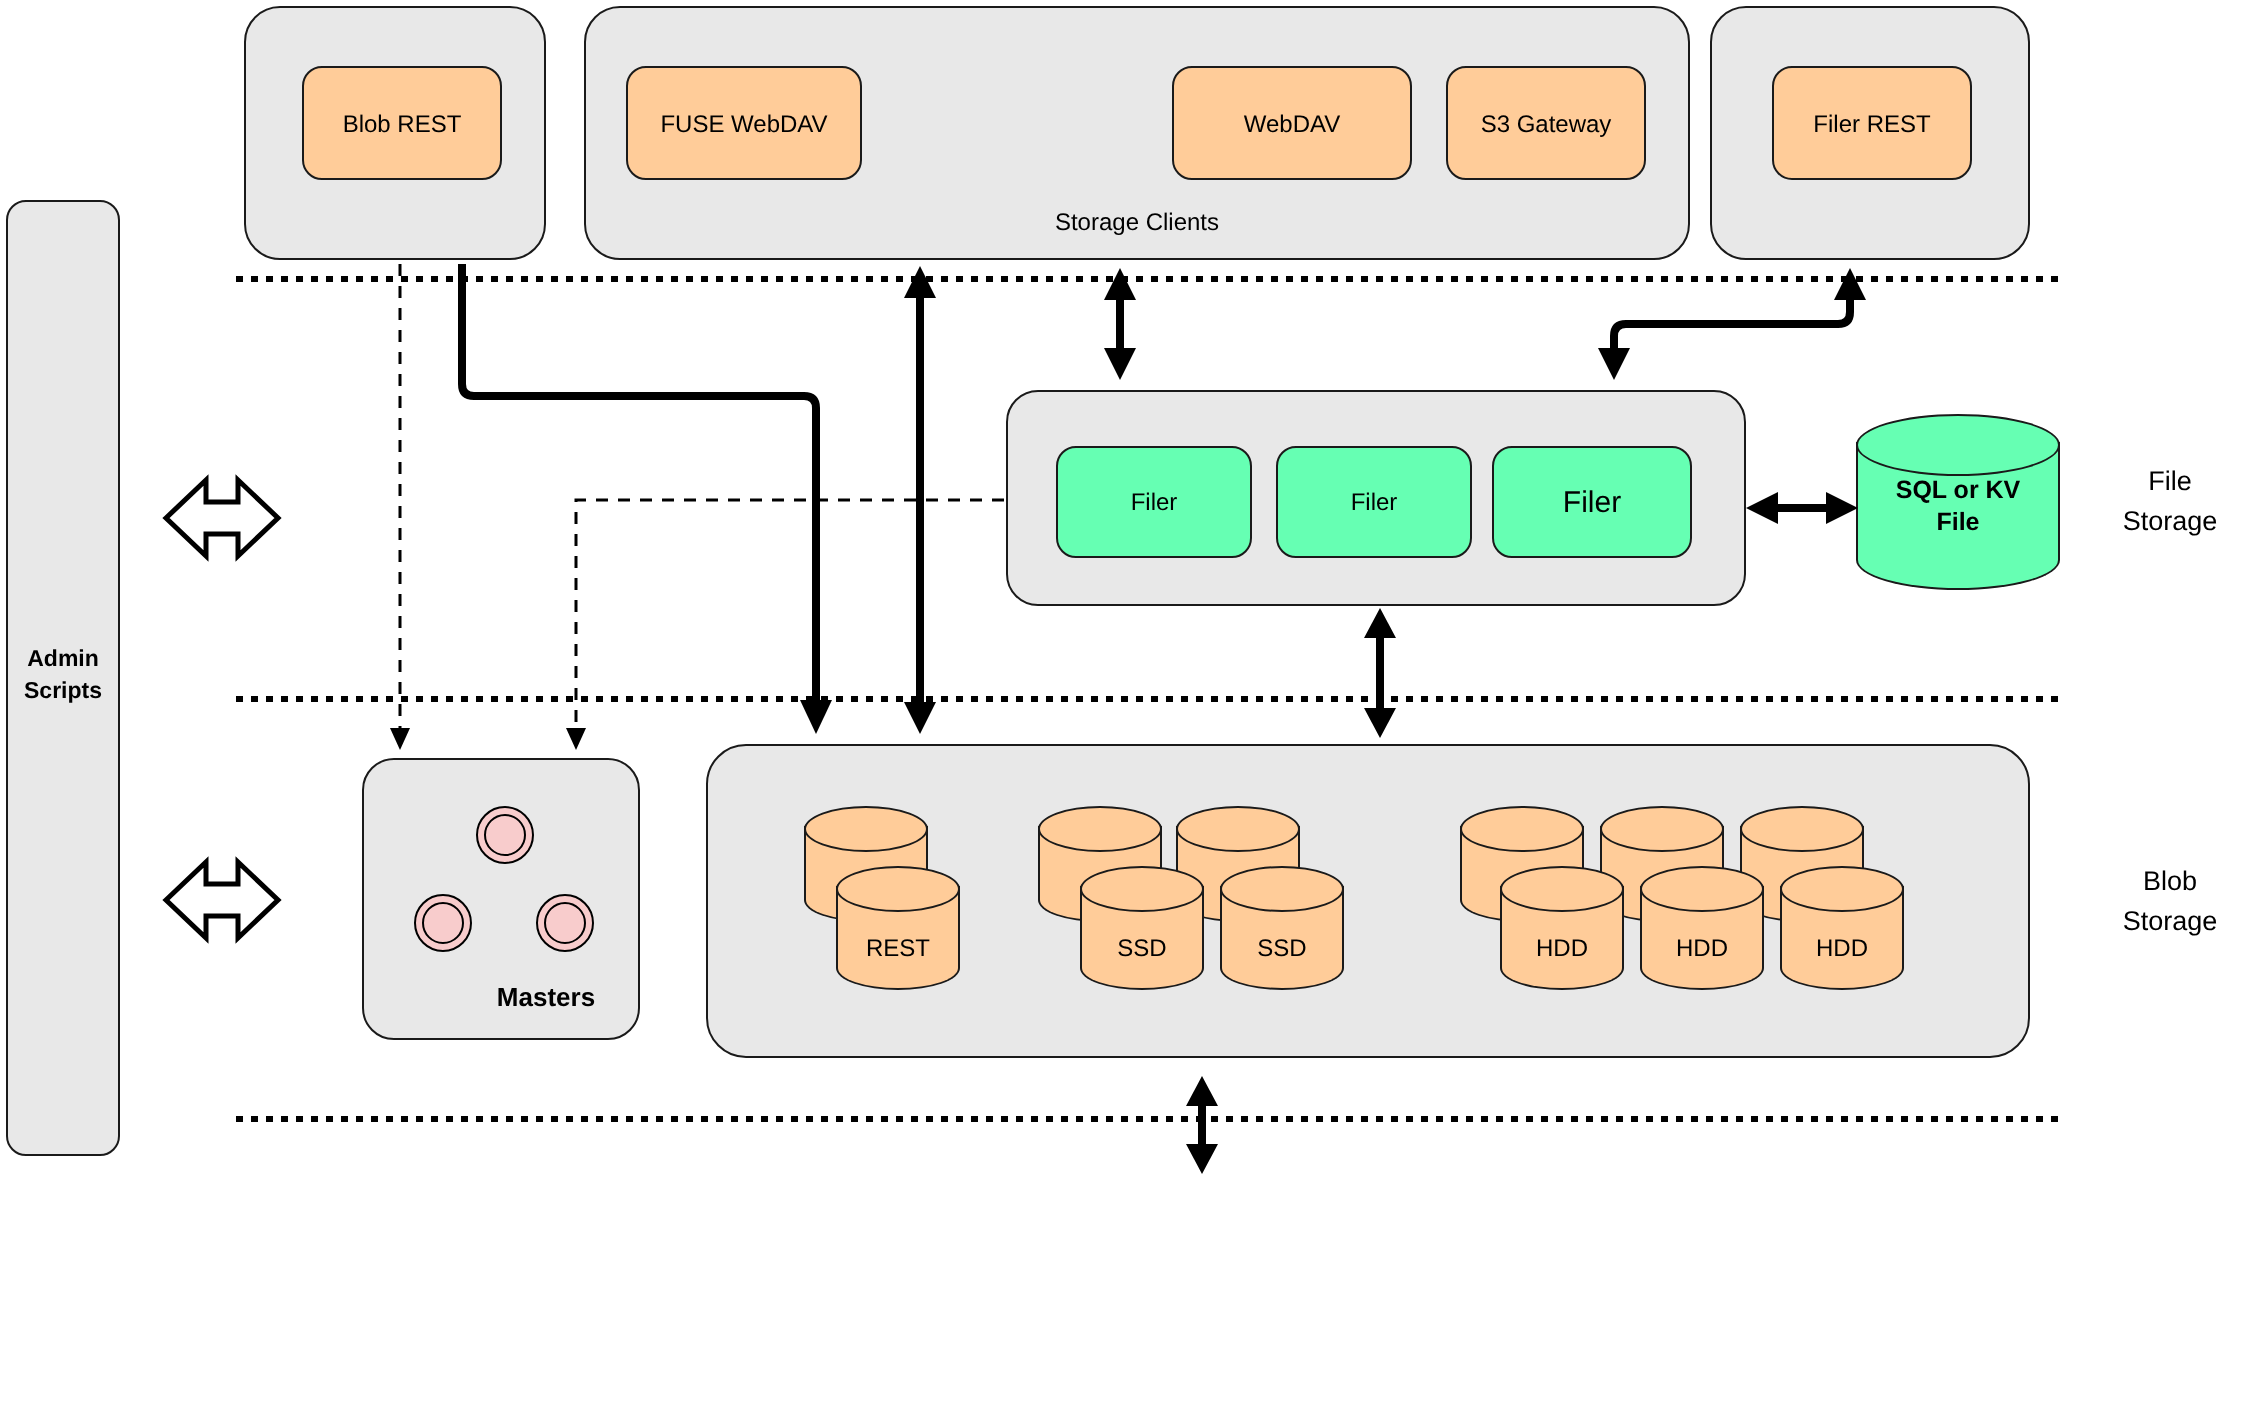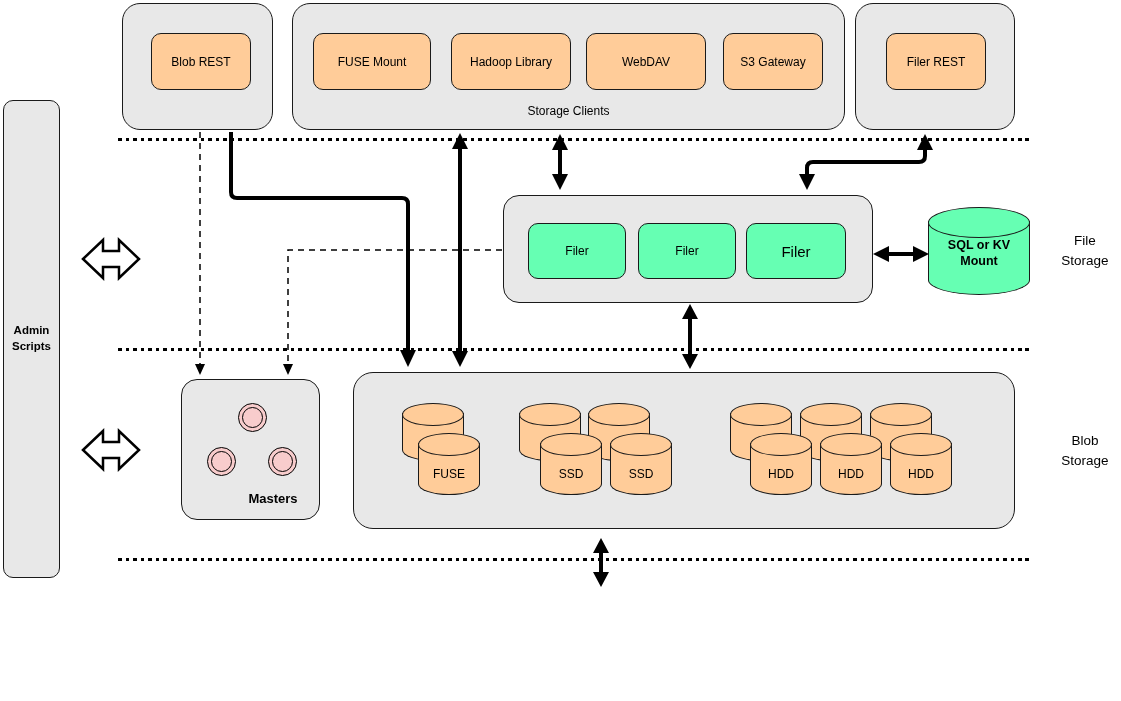--- a/index.html
+++ b/index.html
@@ -88,24 +88,21 @@
   </div>
 
   <div class="group" style="left:122px;top:3px;width:151px;height:127px">
     <div class="box orange" style="left:28px;top:29px;width:100px;height:57px">
       <span>Blob REST</span>
     </div>
   </div>
 
   <div class="group" style="left:292px;top:3px;width:553px;height:127px">
     <div class="box orange" style="left:20px;top:29px;width:118px;height:57px">
-      <span>FUSE Mount</span>
-    </div>
-    <div class="box orange" style="left:158px;top:29px;width:120px;height:57px">
-      <span>Hadoop Library</span>
+      <span>FUSE WebDAV</span>
     </div>
     <div class="box orange" style="left:293px;top:29px;width:120px;height:57px">
       <span>WebDAV</span>
     </div>
     <div class="box orange" style="left:430px;top:29px;width:100px;height:57px">
       <span>S3 Gateway</span>
     </div>
     <div class="caption" style="bottom:11px">Storage Clients</div>
   </div>
 
@@ -122,21 +119,21 @@
     <div class="box green" style="left:134px;top:27px;width:98px;height:56px">
       <span>Filer</span>
     </div>
     <div class="box green big" style="left:242px;top:27px;width:100px;height:56px">
       <span>Filer</span>
     </div>
   </div>
 
   <div class="cyl cyl-lg green-cyl" style="left:928px;top:207px;width:102px;height:88px">
     <span class="cyl-label prelines">SQL or KV
-Mount</span>
+File</span>
   </div>
 
   <div class="section-label" style="left:1037px;top:231px">File
 Storage</div>
   <div class="section-label" style="left:1037px;top:431px">Blob
 Storage</div>
 
   <div class="group" style="left:181px;top:379px;width:139px;height:141px;border-radius:16px">
     <div class="mcircle" style="left:56px;top:23px">
         <div class="inner"></div>
@@ -153,21 +150,21 @@
   <div class="group" style="left:353px;top:372px;width:662px;height:157px;border-radius:20px"></div>
 
   <div class="cyl orange-cyl" style="left:402px;top:403px;width:62px;height:58px"></div>
   <div class="cyl orange-cyl" style="left:519px;top:403px;width:62px;height:58px"></div>
   <div class="cyl orange-cyl" style="left:588px;top:403px;width:62px;height:58px"></div>
   <div class="cyl orange-cyl" style="left:730px;top:403px;width:62px;height:58px"></div>
   <div class="cyl orange-cyl" style="left:800px;top:403px;width:62px;height:58px"></div>
   <div class="cyl orange-cyl" style="left:870px;top:403px;width:62px;height:58px"></div>
 
   <div class="cyl orange-cyl" style="left:418px;top:433px;width:62px;height:62px">
-    <span class="cyl-label">FUSE</span>
+    <span class="cyl-label">REST</span>
   </div>
   <div class="cyl orange-cyl" style="left:540px;top:433px;width:62px;height:62px">
     <span class="cyl-label">SSD</span>
   </div>
   <div class="cyl orange-cyl" style="left:610px;top:433px;width:62px;height:62px">
     <span class="cyl-label">SSD</span>
   </div>
   <div class="cyl orange-cyl" style="left:750px;top:433px;width:62px;height:62px">
     <span class="cyl-label">HDD</span>
   </div>

